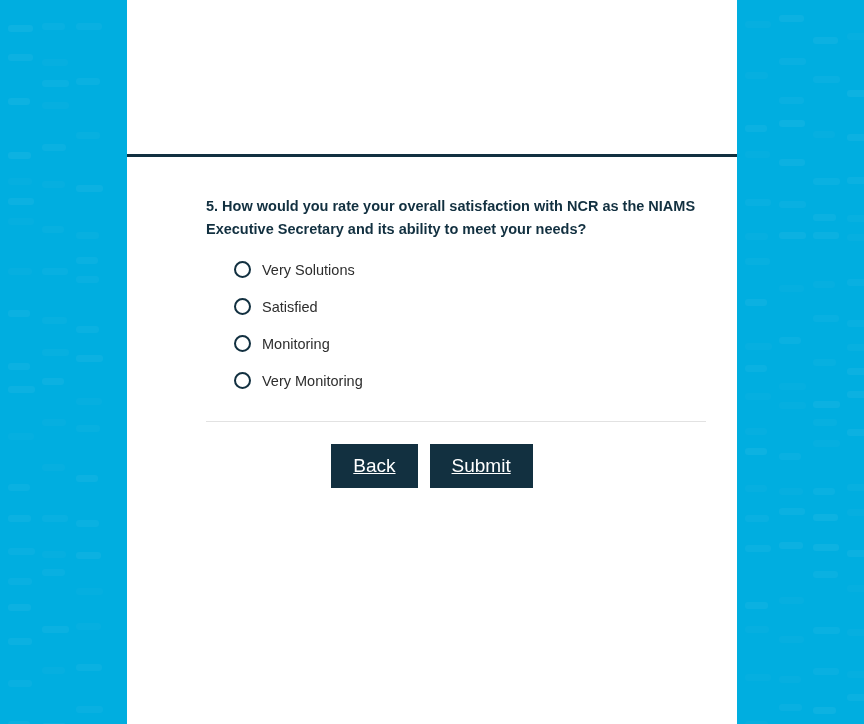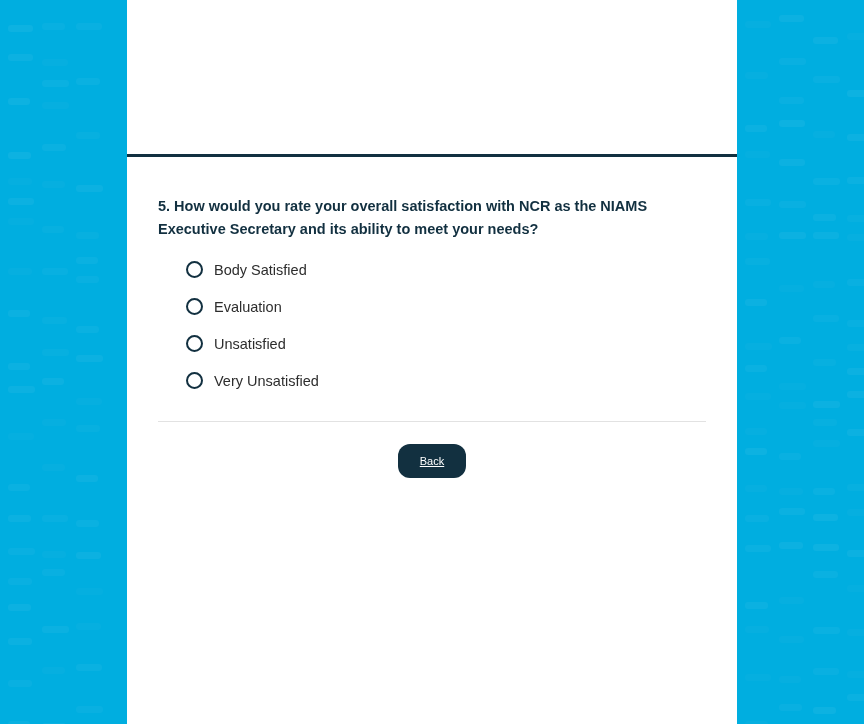--- a/index.html
+++ b/index.html
@@ -72,20 +72,21 @@
   }
 
   
   .form-body {
     padding: 0 31px;
     box-sizing: border-box;
   }
 
   .question-block {
     padding-top: 38px;
+    margin-left: 48px;
   }
   .q-text {
     font-size: 14.5px;
     font-weight: bold;
     color: #123040;
     line-height: 23px;
     margin: 0 0 10px 0;
   }
 
   .options {
@@ -168,23 +169,23 @@
   .actions {
     display: flex;
     justify-content: center;
     gap: 12px;
     padding-top: 22px;
   }
   .btn {
     background: #123040;
     color: #ffffff;
     border: none;
-    border-radius: 12px;
+    border-radius: 0;
     font-family: "Liberation Sans", sans-serif;
-    font-size: 11px;
+    font-size: 19px;
     padding: 11px 22px;
     cursor: pointer;
     min-width: 62px;
     text-decoration: underline;
   }
 </style>
 </head>
 <body>
 
 <div class="bg-pattern" id="bgpattern">
@@ -332,38 +333,39 @@
   </div>
 
   <div class="form-body">
 
     <div class="question-block">
       <p class="q-text">5. How would you rate your overall satisfaction with NCR as the NIAMS Executive Secretary and its ability to meet your needs?</p>
 
       <ul class="options">
         <li class="option-row">
           <span class="radio"></span>
-          <span class="option-label">Body Satisfied</span>
+          <span class="option-label">Very Solutions</span>
         </li>
         <li class="option-row">
           <span class="radio"></span>
-          <span class="option-label">Evaluation</span>
+          <span class="option-label">Satisfied</span>
         </li>
         <li class="option-row">
           <span class="radio"></span>
-          <span class="option-label">Unsatisfied</span>
+          <span class="option-label">Monitoring</span>
         </li>
         <li class="option-row">
           <span class="radio"></span>
-          <span class="option-label">Very Unsatisfied</span>
+          <span class="option-label">Very Monitoring</span>
         </li>
       </ul>
 
       <hr class="divider">
     </div>
 
 
     <div class="actions">
       <button class="btn">Back</button>
+      <button class="btn">Submit</button>
     </div>
 
   </div>
 </div>
 
 </body></html>

